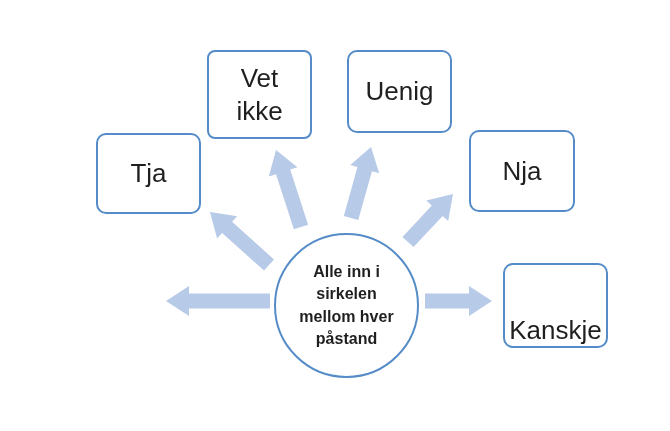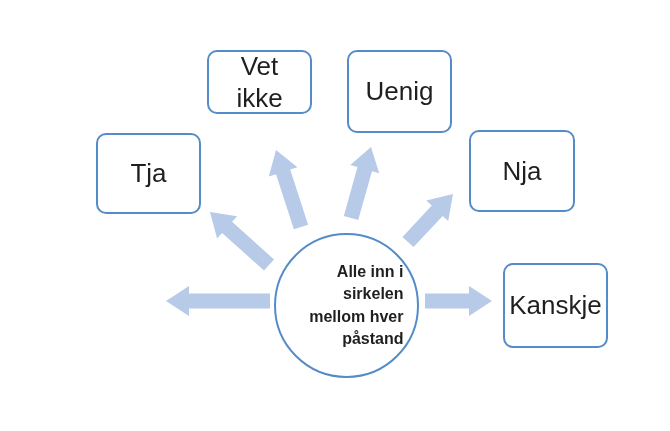--- a/index.html
+++ b/index.html
@@ -32,44 +32,44 @@
     align-items: center;
     justify-content: center;
     text-align: center;
     color: var(--text-color, #1f1f1f);
     font-size: 26px;
     line-height: 1.25;
   }
   .shape-box .label {
     display: block;
   }
-  .box-vet-ikke { left: 207px; top: 50px;  width: 105px; height: 64px; }
+  .box-vet-ikke { left: 207px; top: 50px;  width: 105px; height: 89px; border-radius: 8px; }
   .box-vet-ikke .label { max-width: 70px; }
   .box-uenig   { left: 347px; top: 50px;  width: 105px; height: 83px; }
   .box-tja     { left: 96px;  top: 133px; width: 105px; height: 81px; }
   .box-nja     { left: 469px; top: 130px; width: 106px; height: 82px; text-align: right; }
   .box-enig    { left: 55px;  top: 261px; width: 105px; height: 87px; }
-  .box-kanskje { left: 503px; top: 263px; width: 105px; height: 85px; }
+  .box-kanskje { left: 503px; top: 263px; width: 105px; height: 85px; align-items: flex-end; }
   .center-circle {
     position: absolute;
     left: 274px;
     top: 233px;
     width: 145px;
     height: 145px;
     background: #ffffff;
     border: 2px solid var(--shape-border, #558cc8);
     border-radius: 50%;
     box-sizing: border-box;
     display: flex;
     align-items: center;
     justify-content: center;
   }
   .center-circle .circle-label {
     width: 114px;
-    text-align: right;
+    text-align: center;
     font-weight: bold;
     font-size: 16px;
     line-height: 1.4;
     color: var(--text-color, #1f1f1f);
   }
 </style>
 </head>
 <body>
 
 <div class="canvas" style="background: rgb(255, 255, 255);">

